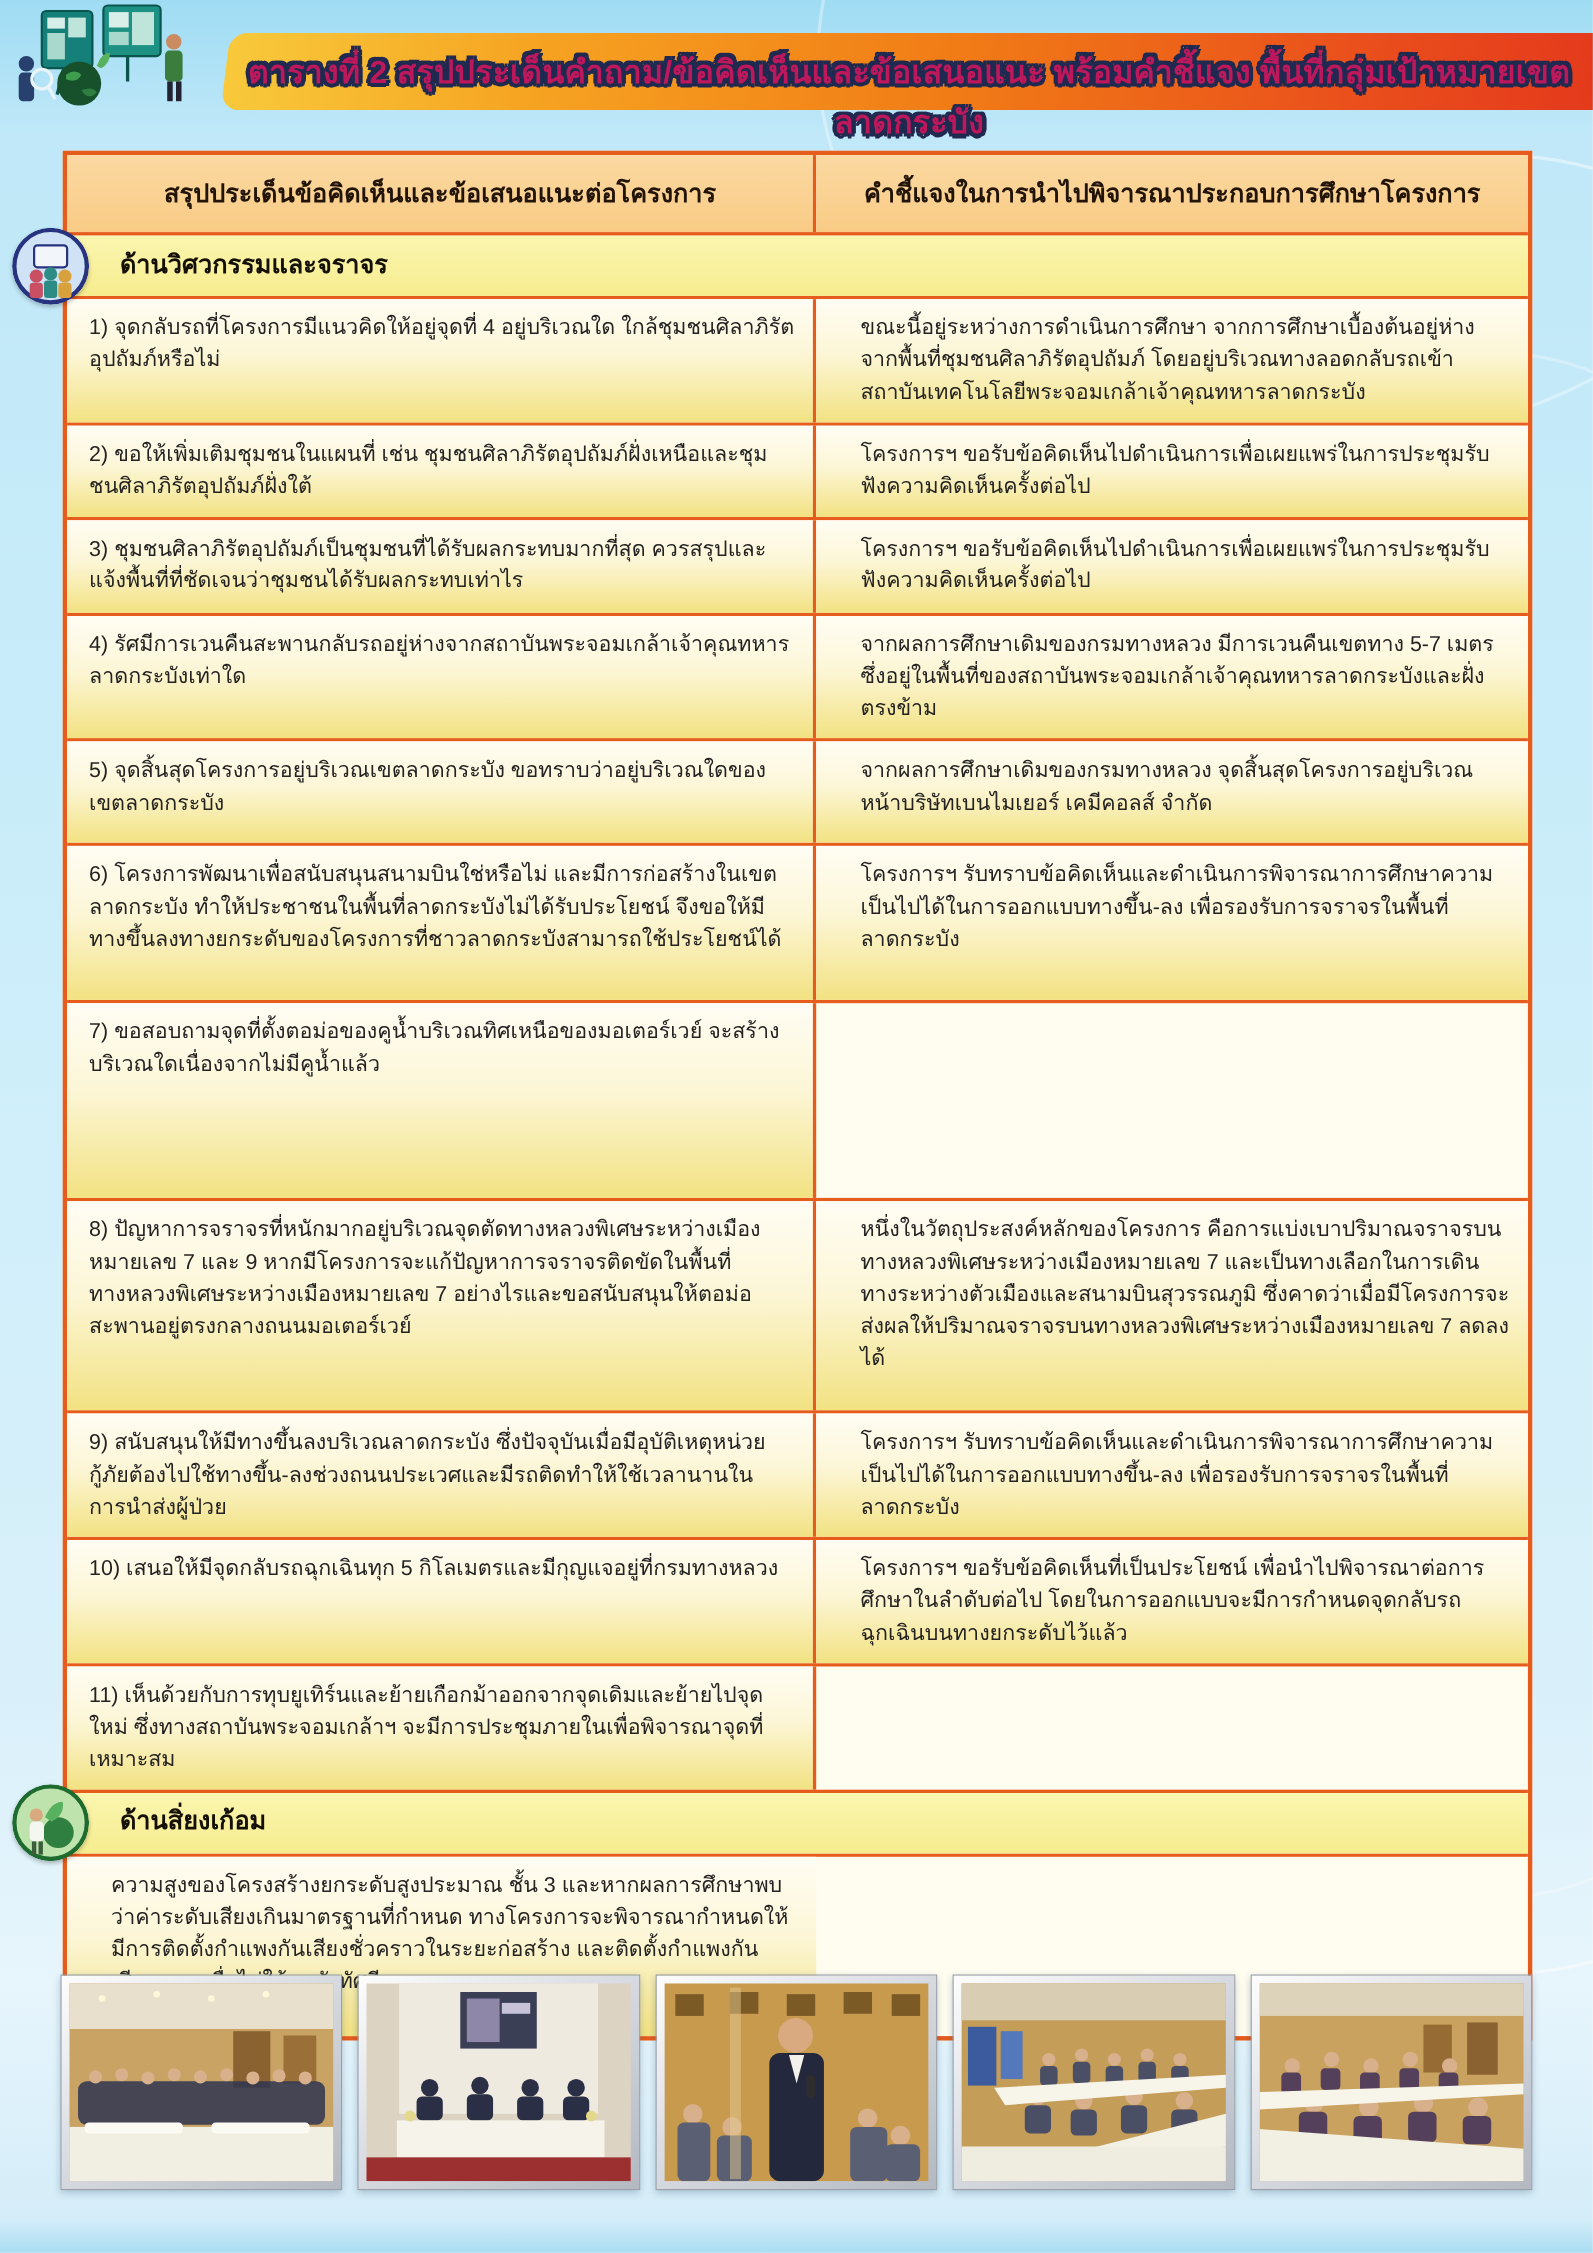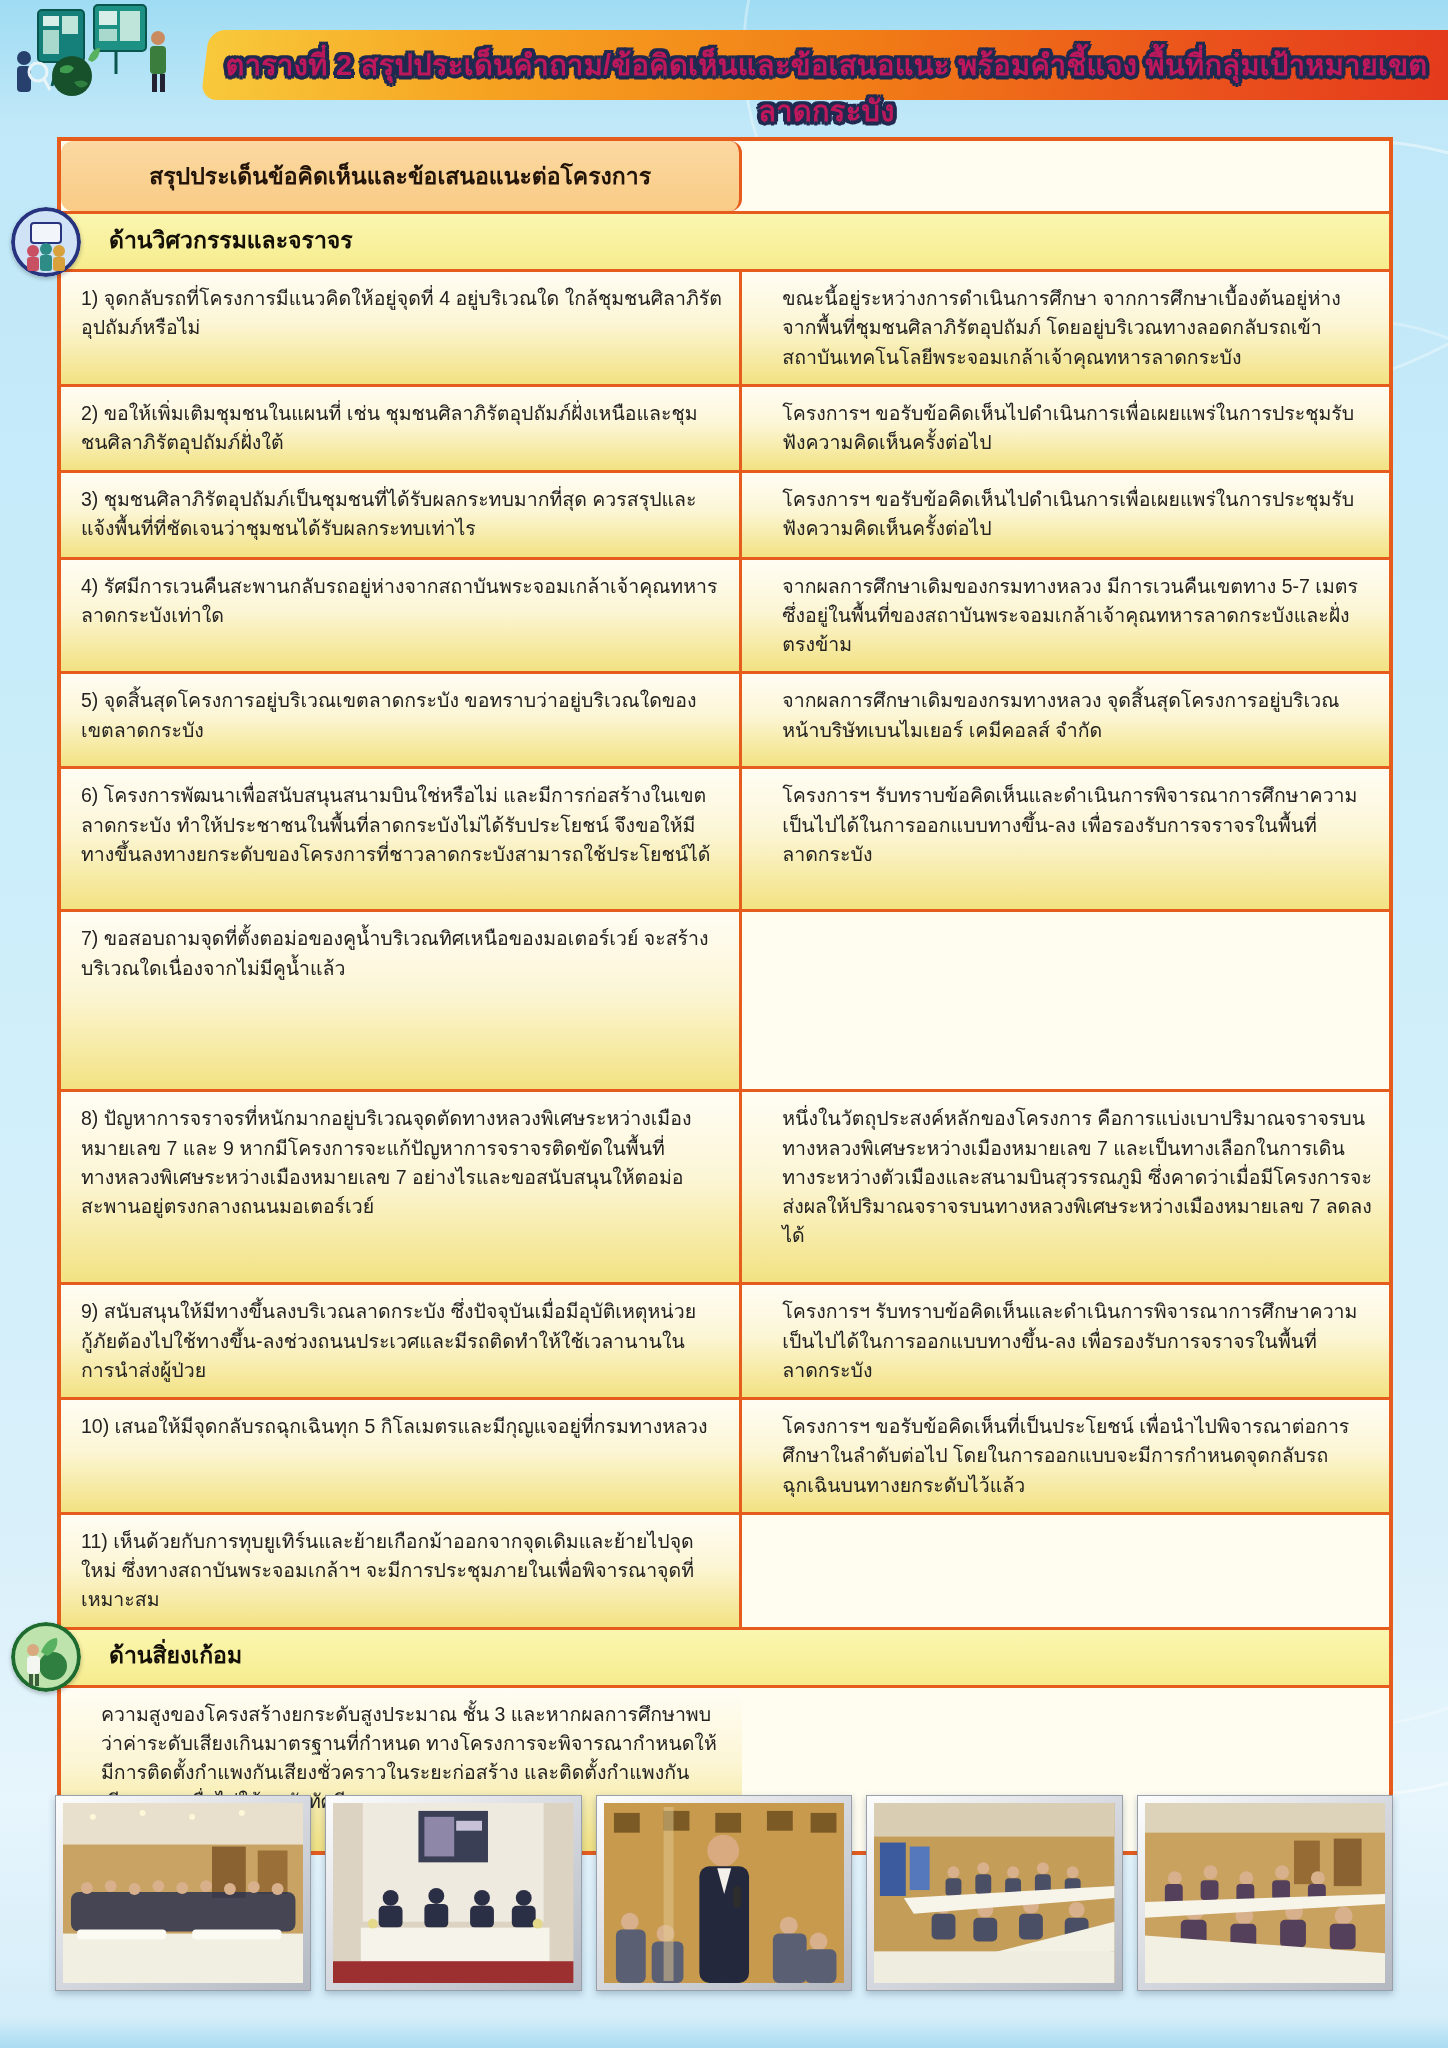--- a/index.html
+++ b/index.html
@@ -32,21 +32,21 @@
   
   .dtable{
     position:absolute;left:57px;top:137px;width:1336px;
     border:4px solid #e65c1d;box-sizing:border-box;background:#fffdf0;
   }
   .thead,.trow{display:grid;grid-template-columns:51.3% 48.7%;}
   .trow,.section-band,.thead+*{border-top:3px solid #e65c1d;}
   .th{
     box-sizing:border-box;display:flex;align-items:center;justify-content:center;
     text-align:center;font-weight:700;font-size:23px;color:#221409;
-    background:linear-gradient(180deg,#fbd9a2 0%,#f9cb85 100%);padding:14px 8px;min-height:70px;border-radius:12px;
+    background:linear-gradient(180deg,#fbd9a2 0%,#f9cb85 100%);padding:14px 8px;min-height:70px;
   }
   .th.qcol{border-right:3px solid #e65c1d;}
   .section-band{
     position:relative;display:flex;align-items:center;min-height:58px;
     background:linear-gradient(180deg,#fbf6b0 0%,#f6ec8e 100%);
     padding:0 20px 4px 48px;box-sizing:border-box;
   }
   .section-title{font-size:23px;font-weight:700;color:#141007;}
   .section-icon{
     position:absolute;left:-50px;top:50%;margin-top:-35px;width:70px;height:70px;border-radius:50%;
@@ -101,20 +101,21 @@
   <circle cx="150" cy="36" r="7" fill="#c98b5f"></circle>
   <rect x="142" y="44" width="16" height="28" rx="4" fill="#3a7d3d"></rect>
   <rect x="144" y="72" width="5" height="18" fill="#223"></rect>
   <rect x="152" y="72" width="5" height="18" fill="#223"></rect>
 </svg>
 
 <div class="dtable">
 
   <div class="thead">
     <div class="th qcol">สรุปประเด็นข้อคิดเห็นและข้อเสนอแนะต่อโครงการ</div>
+    <div class="th">คำชี้แจงในการนำไปพิจารณาประกอบการศึกษาโครงการ</div>
   </div>
 
   <div class="section-band">
     <svg class="section-icon" viewBox="0 0 70 70">
       <circle cx="35" cy="35" r="33" fill="#cfe2f6" stroke="#27337f" stroke-width="4"></circle>
       <rect x="20" y="16" width="30" height="20" rx="3" fill="#f2f6fb" stroke="#27337f" stroke-width="2"></rect>
       <circle cx="22" cy="44" r="6" fill="#c94f63"></circle>
         <rect x="16" y="50" width="12" height="14" rx="3" fill="#c94f63"></rect>
       <circle cx="35" cy="42" r="6" fill="#2d8c86"></circle>
         <rect x="29" y="48" width="12" height="16" rx="3" fill="#2d8c86"></rect>

